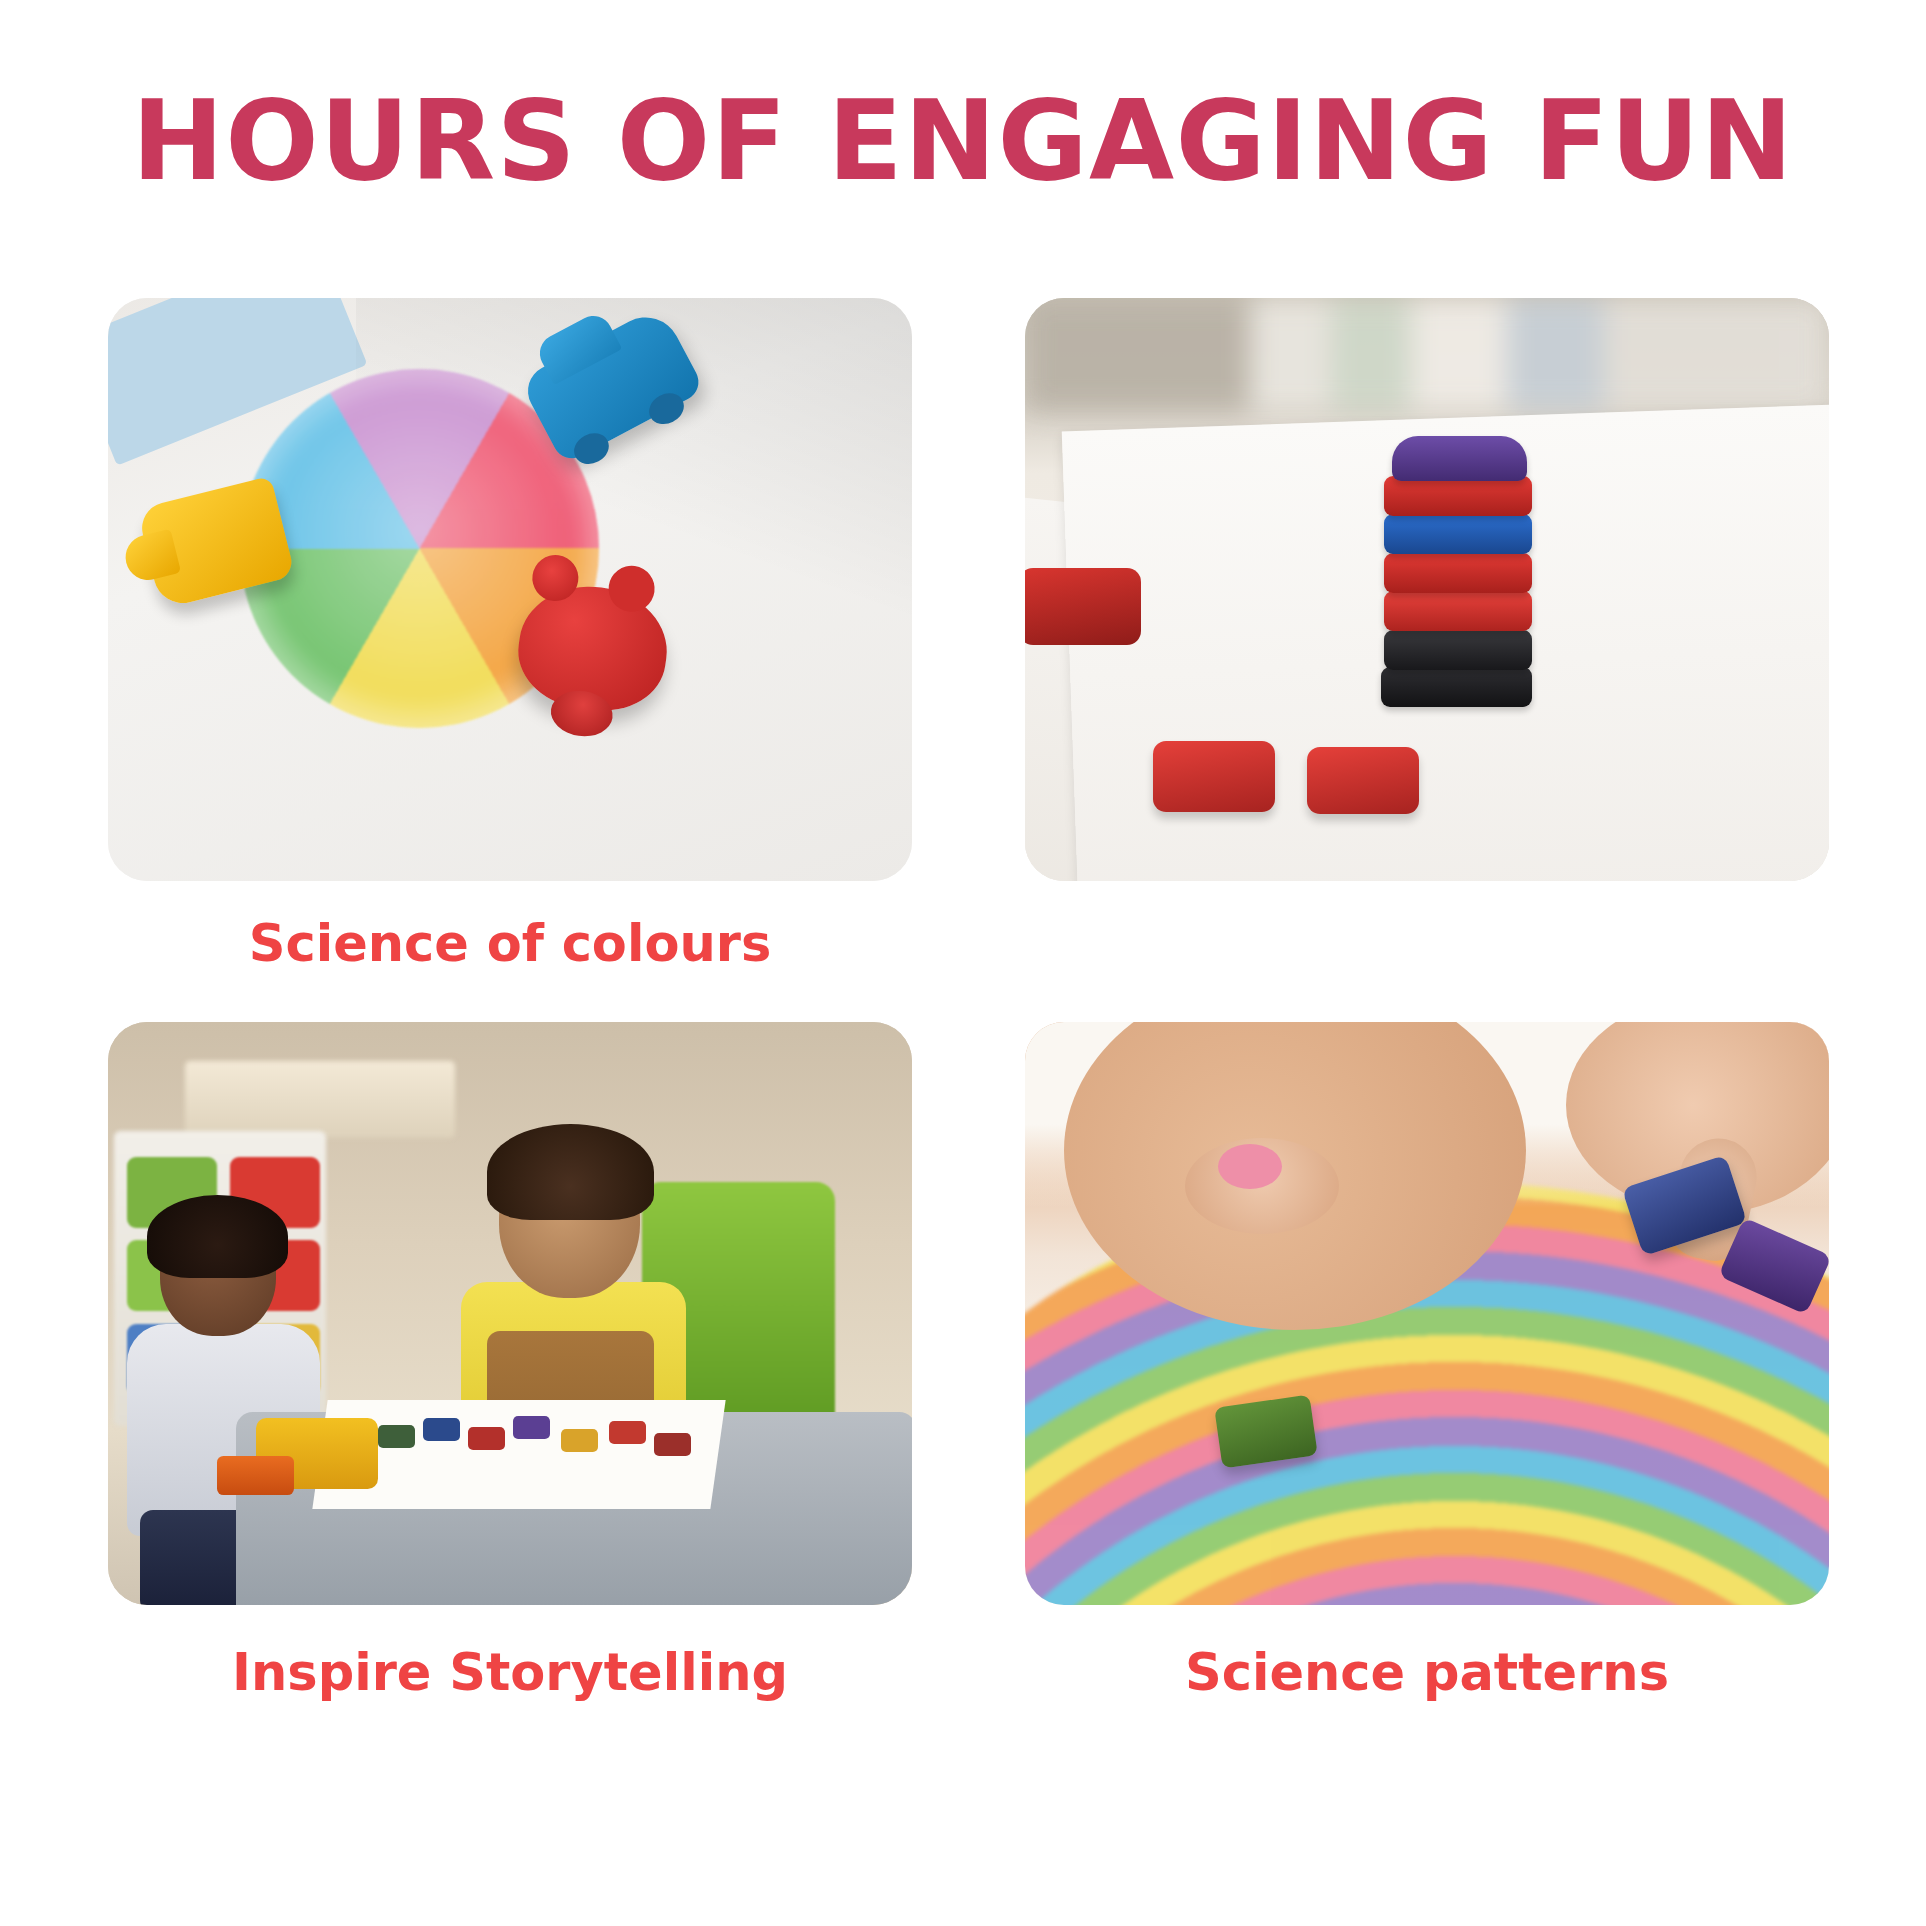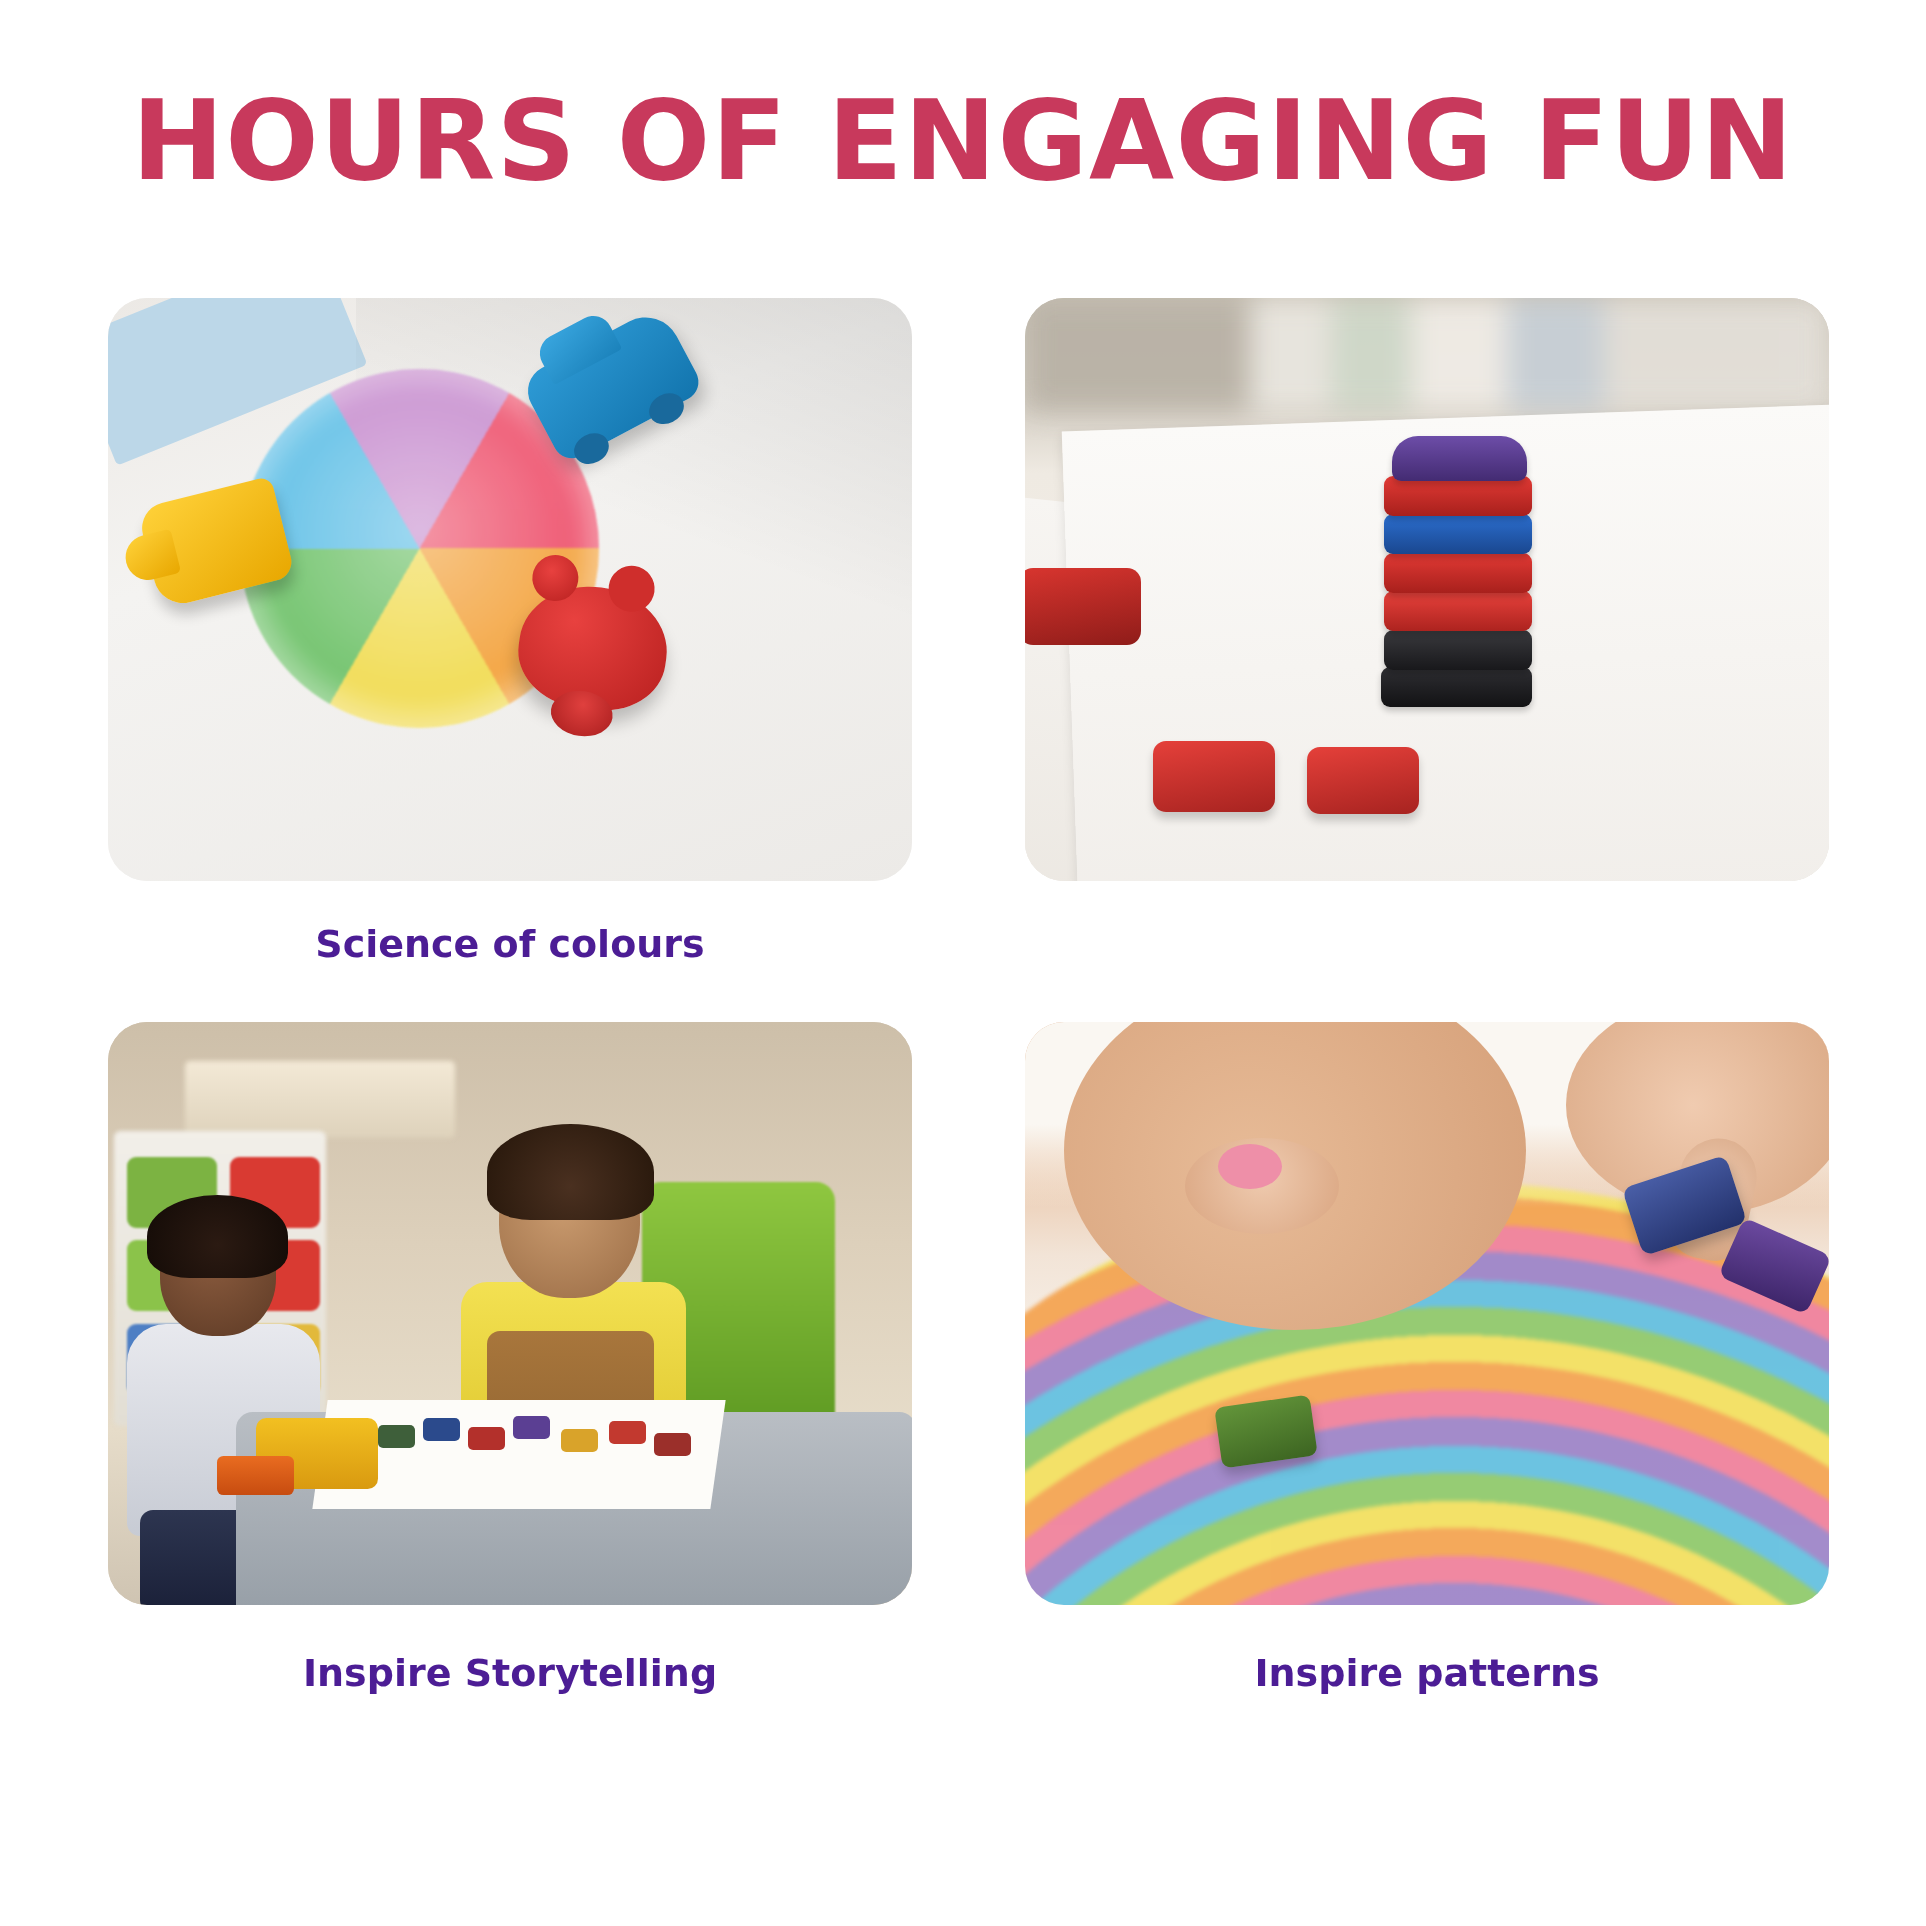--- a/index.html
+++ b/index.html
@@ -51,23 +51,23 @@
   .photo {
     width: 804px;
     height: 583px;
     border-radius: 39px;
     overflow: hidden;
     position: relative;
     background: #e8e8e8;
   }
   .caption {
     margin-top: 31px;
-    font-size: 38px;
+    font-size: 51px;
     font-weight: bold;
-    color: #4c1d95;
+    color: #ef4444;
     font-family: "DejaVu Sans", sans-serif;
     text-align: center;
     line-height: 64px;
   }
   .cell-bottom .caption { margin-top: 36px; }
 
   
   .p1 { background: #f2f1ef; }
   .p1 .floor {
     position: absolute; inset: 0;
@@ -482,18 +482,18 @@
         <div class="rainbow-mask"></div>
         <div class="leg"></div>
         <div class="foot"></div>
         <div class="toe"></div>
         <div class="hand"></div>
         <div class="finger"></div>
         <div class="crayon-navy"></div>
         <div class="crayon-purple"></div>
         <div class="crayon-green"></div>
       </div>
-      <div class="caption">Inspire patterns</div>
+      <div class="caption">Science patterns</div>
     </div>
 
   </div>
 </div>
 
 
 </body></html>

